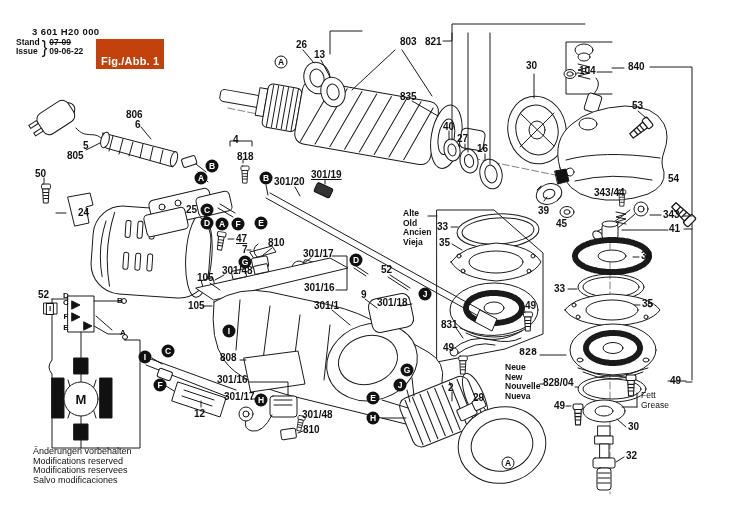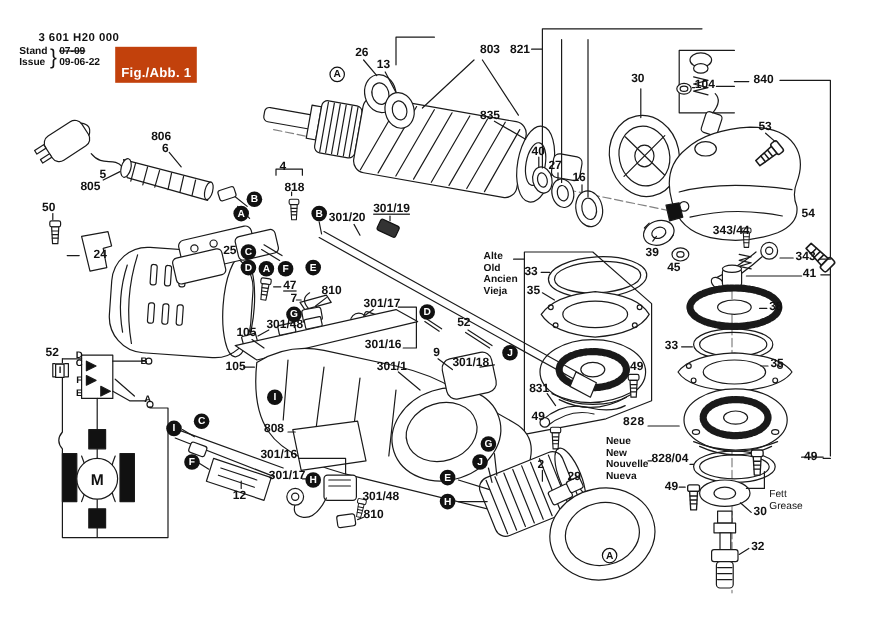--- a/index.html
+++ b/index.html
@@ -16,21 +16,21 @@
              font-weight:bold;font-size:11px;padding:16px 5px 2px 5px;letter-spacing:.2px;}
   .plabel{position:absolute;font-size:10px;font-weight:bold;line-height:10px;white-space:nowrap;}
   .callout{position:absolute;width:13px;height:13px;border-radius:50%;box-sizing:border-box;
            display:flex;align-items:center;justify-content:center;
            font-size:8.5px;font-weight:bold;transform:translate(-50%,-50%);line-height:1;}
   .callout.black{background:#111;color:#fff;}
   .callout.white{background:#fff;color:#111;border:1.3px solid #111;}
   .cletter{position:absolute;font-size:8px;font-weight:bold;transform:translate(-50%,-50%);line-height:1;}
   .cletter.boxed{border:1px solid #111;padding:1px 2px;background:#fff;}
   .vblock{position:absolute;font-size:8.5px;font-weight:bold;line-height:9.5px;white-space:nowrap;}
-  .vblock.reg{font-weight:normal;margin-top:16px;}
+  .vblock.reg{font-weight:normal;}
   .footer{position:absolute;left:33px;top:447px;font-size:9px;line-height:9.7px;}
 </style>
 </head>
 <body>
 
 <div class="stage">
 
   <svg width="730" height="516" viewBox="0 0 730 516">
     <defs>
       <g id="scr" stroke="#1a1a1a" stroke-width="1" fill="#fff">
@@ -460,14 +460,20 @@
         <div>New</div>
         <div>Nouvelle</div>
         <div>Nueva</div>
       </div>
       <div class="vblock reg" style="left: 641px; top: 391px;">
         <div>Fett</div>
         <div>Grease</div>
       </div>
     </div>
 
+  <div class="footer" id="footer">
+      <div>Änderungen vorbehalten</div>
+      <div>Modifications reserved</div>
+      <div>Modifications reservees</div>
+      <div>Salvo modificaciones</div>
+    </div>
 
 </div>
 
 </body></html>

